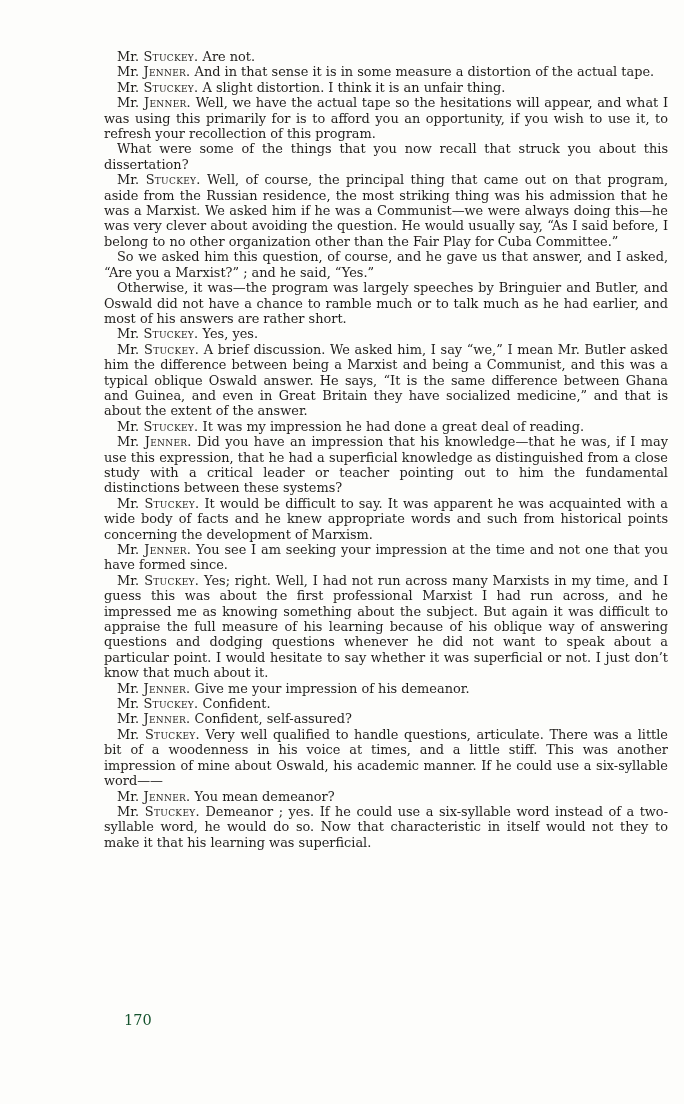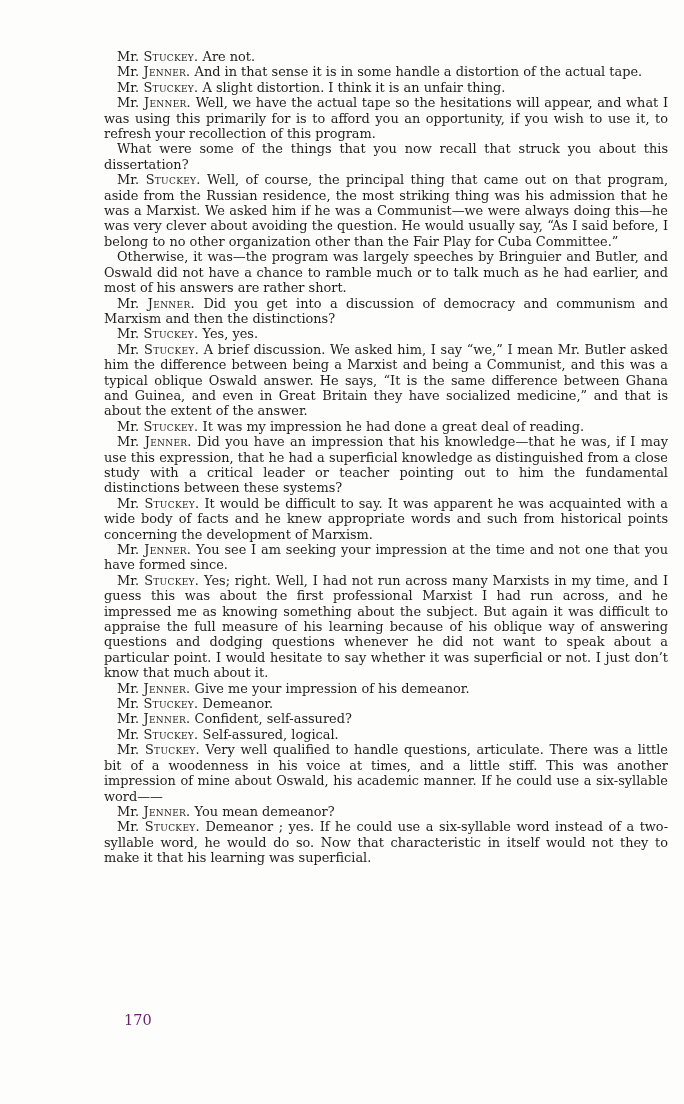--- a/index.html
+++ b/index.html
@@ -37,68 +37,67 @@
   .speaker-name {
     font-variant: small-caps;
     letter-spacing: 0.3px;
   }
   .page-number {
     position: absolute;
     left: 124px;
     top: 1012px;
     font-size: 14.5px;
     line-height: 16px;
-    color: #701a75;
+    color: #14532d;
   }
 </style>
 </head>
 <body>
 
 <div class="page">
   <div class="text-block" id="paragraphs">
   <p class="para"><span class="speaker"><span class="speaker-prefix">Mr.</span><span class="speaker-name">&nbsp;Stuckey.</span></span><span class="speech"> Are not.</span></p>
 
-  <p class="para"><span class="speaker"><span class="speaker-prefix">Mr.</span><span class="speaker-name">&nbsp;Jenner.</span></span><span class="speech"> And in that sense it is in some handle a distortion of the actual tape.</span></p>
+  <p class="para"><span class="speaker"><span class="speaker-prefix">Mr.</span><span class="speaker-name">&nbsp;Jenner.</span></span><span class="speech"> And in that sense it is in some measure a distortion of the actual tape.</span></p>
 
   <p class="para"><span class="speaker"><span class="speaker-prefix">Mr.</span><span class="speaker-name">&nbsp;Stuckey.</span></span><span class="speech"> A slight distortion.  I think it is an unfair thing.</span></p>
 
   <p class="para"><span class="speaker"><span class="speaker-prefix">Mr.</span><span class="speaker-name">&nbsp;Jenner.</span></span><span class="speech"> Well, we have the actual tape so the hesitations will appear, and what I was using this primarily for is to afford you an opportunity, if you wish to use it, to refresh your recollection of this program.</span></p>
 
   <p class="para"><span class="speech">What were some of the things that you now recall that struck you about this dissertation?</span></p>
 
   <p class="para"><span class="speaker"><span class="speaker-prefix">Mr.</span><span class="speaker-name">&nbsp;Stuckey.</span></span><span class="speech"> Well, of course, the principal thing that came out on that program, aside from the Russian residence, the most striking thing was his admission that he was a Marxist.  We asked him if he was a Communist—we were always doing this—he was very clever about avoiding the question.  He would usually say, “As I said before, I belong to no other organization other than the Fair Play for Cuba Committee.”</span></p>
 
+  <p class="para"><span class="speech">So we asked him this question, of course, and he gave us that answer, and I asked, “Are you a Marxist?” ; and he said, “Yes.”</span></p>
 
   <p class="para"><span class="speech">Otherwise, it was—the program was largely speeches by Bringuier and Butler, and Oswald did not have a chance to ramble much or to talk much as he had earlier, and most of his answers are rather short.</span></p>
 
-  <p class="para"><span class="speaker"><span class="speaker-prefix">Mr.</span><span class="speaker-name">&nbsp;Jenner.</span></span><span class="speech"> Did you get into a discussion of democracy and communism and Marxism and then the distinctions?</span></p>
 
   <p class="para"><span class="speaker"><span class="speaker-prefix">Mr.</span><span class="speaker-name">&nbsp;Stuckey.</span></span><span class="speech"> Yes, yes.</span></p>
 
 
   <p class="para"><span class="speaker"><span class="speaker-prefix">Mr.</span><span class="speaker-name">&nbsp;Stuckey.</span></span><span class="speech"> A brief discussion.  We asked him, I say “we,” I mean Mr. Butler asked him the difference between being a Marxist and being a Communist, and this was a typical oblique Oswald answer.  He says, “It is the same difference between Ghana and Guinea, and even in Great Britain they have socialized medicine,” and that is about the extent of the answer.</span></p>
 
 
   <p class="para"><span class="speaker"><span class="speaker-prefix">Mr.</span><span class="speaker-name">&nbsp;Stuckey.</span></span><span class="speech"> It was my impression he had done a great deal of reading.</span></p>
 
   <p class="para"><span class="speaker"><span class="speaker-prefix">Mr.</span><span class="speaker-name">&nbsp;Jenner.</span></span><span class="speech"> Did you have an impression that his knowledge—that he was, if I may use this expression, that he had a superficial knowledge as distinguished from a close study with a critical leader or teacher pointing out to him the fundamental distinctions between these systems?</span></p>
 
   <p class="para"><span class="speaker"><span class="speaker-prefix">Mr.</span><span class="speaker-name">&nbsp;Stuckey.</span></span><span class="speech"> It would be difficult to say.  It was apparent he was acquainted with a wide body of facts and he knew appropriate words and such from historical points concerning the development of Marxism.</span></p>
 
   <p class="para"><span class="speaker"><span class="speaker-prefix">Mr.</span><span class="speaker-name">&nbsp;Jenner.</span></span><span class="speech"> You see I am seeking your impression at the time and not one that you have formed since.</span></p>
 
   <p class="para"><span class="speaker"><span class="speaker-prefix">Mr.</span><span class="speaker-name">&nbsp;Stuckey.</span></span><span class="speech"> Yes; right.  Well, I had not run across many Marxists in my time, and I guess this was about the first professional Marxist I had run across, and he impressed me as knowing something about the subject.  But again it was difficult to appraise the full measure of his learning because of his oblique way of answering questions and dodging questions whenever he did not want to speak about a particular point.  I would hesitate to say whether it was superficial or not.  I just don’t know that much about it.</span></p>
 
   <p class="para"><span class="speaker"><span class="speaker-prefix">Mr.</span><span class="speaker-name">&nbsp;Jenner.</span></span><span class="speech"> Give me your impression of his demeanor.</span></p>
 
-  <p class="para"><span class="speaker"><span class="speaker-prefix">Mr.</span><span class="speaker-name">&nbsp;Stuckey.</span></span><span class="speech"> Demeanor.</span></p>
+  <p class="para"><span class="speaker"><span class="speaker-prefix">Mr.</span><span class="speaker-name">&nbsp;Stuckey.</span></span><span class="speech"> Confident.</span></p>
 
   <p class="para"><span class="speaker"><span class="speaker-prefix">Mr.</span><span class="speaker-name">&nbsp;Jenner.</span></span><span class="speech"> Confident, self-assured?</span></p>
 
-  <p class="para"><span class="speaker"><span class="speaker-prefix">Mr.</span><span class="speaker-name">&nbsp;Stuckey.</span></span><span class="speech"> Self-assured, logical.</span></p>
 
 
   <p class="para"><span class="speaker"><span class="speaker-prefix">Mr.</span><span class="speaker-name">&nbsp;Stuckey.</span></span><span class="speech"> Very well qualified to handle questions, articulate.  There was a little bit of a woodenness in his voice at times, and a little stiff.  This was another impression of mine about Oswald, his academic manner.  If he could use a six-syllable word——</span></p>
 
   <p class="para"><span class="speaker"><span class="speaker-prefix">Mr.</span><span class="speaker-name">&nbsp;Jenner.</span></span><span class="speech"> You mean demeanor?</span></p>
 
   <p class="para"><span class="speaker"><span class="speaker-prefix">Mr.</span><span class="speaker-name">&nbsp;Stuckey.</span></span><span class="speech"> Demeanor ; yes.  If he could use a six-syllable word instead of a two-syllable word, he would do so.  Now that characteristic in itself would not they to make it that his learning was superficial.</span></p>
 </div>
   <div class="page-number">170</div>
 </div>

